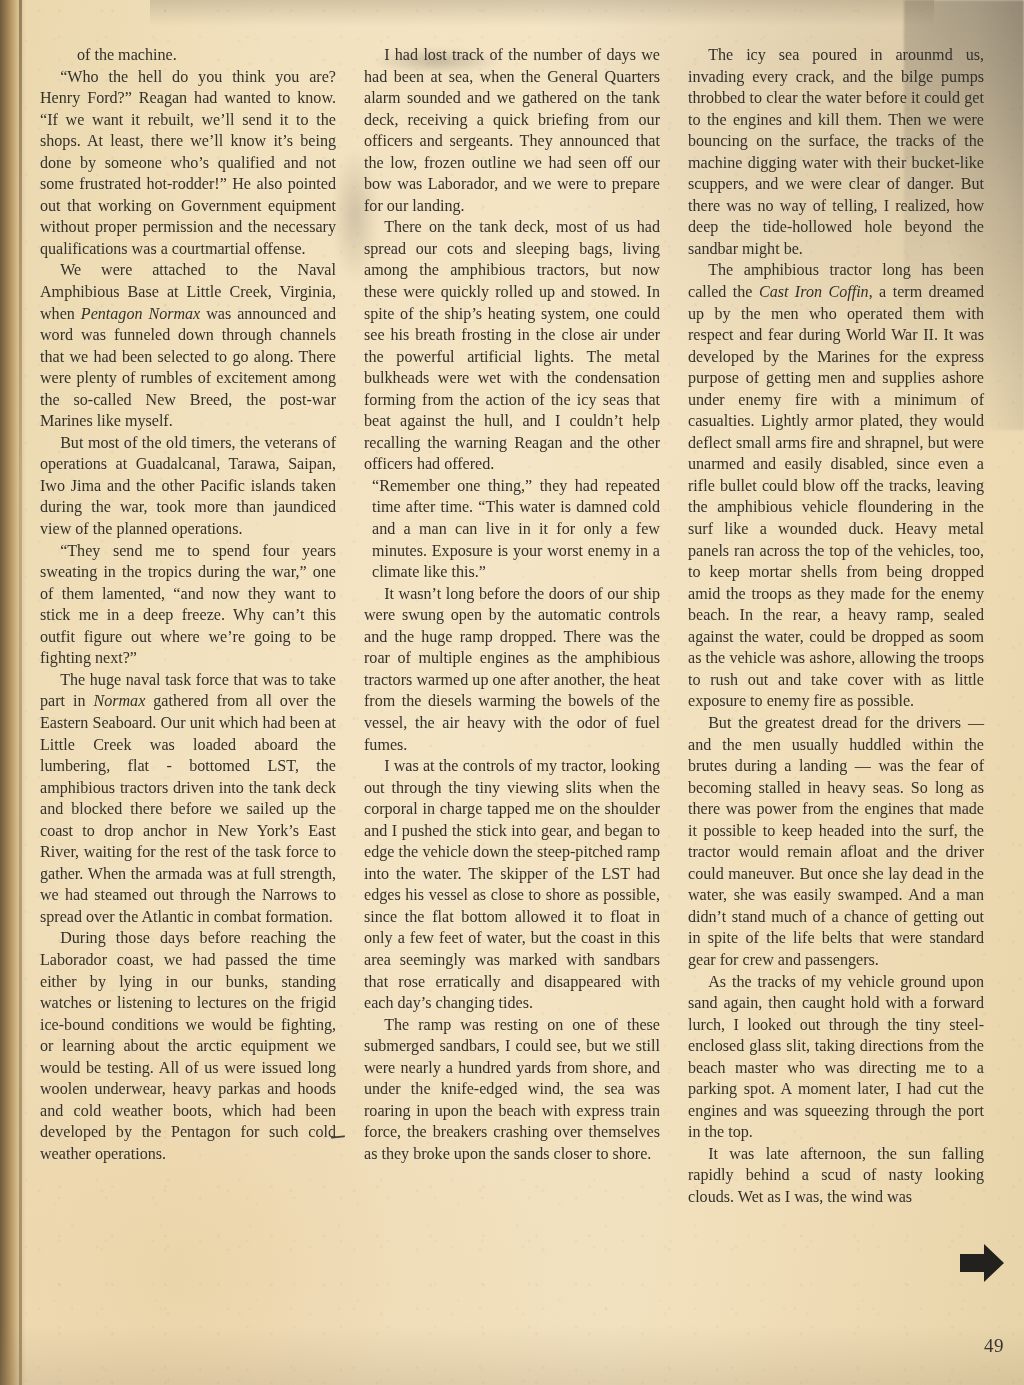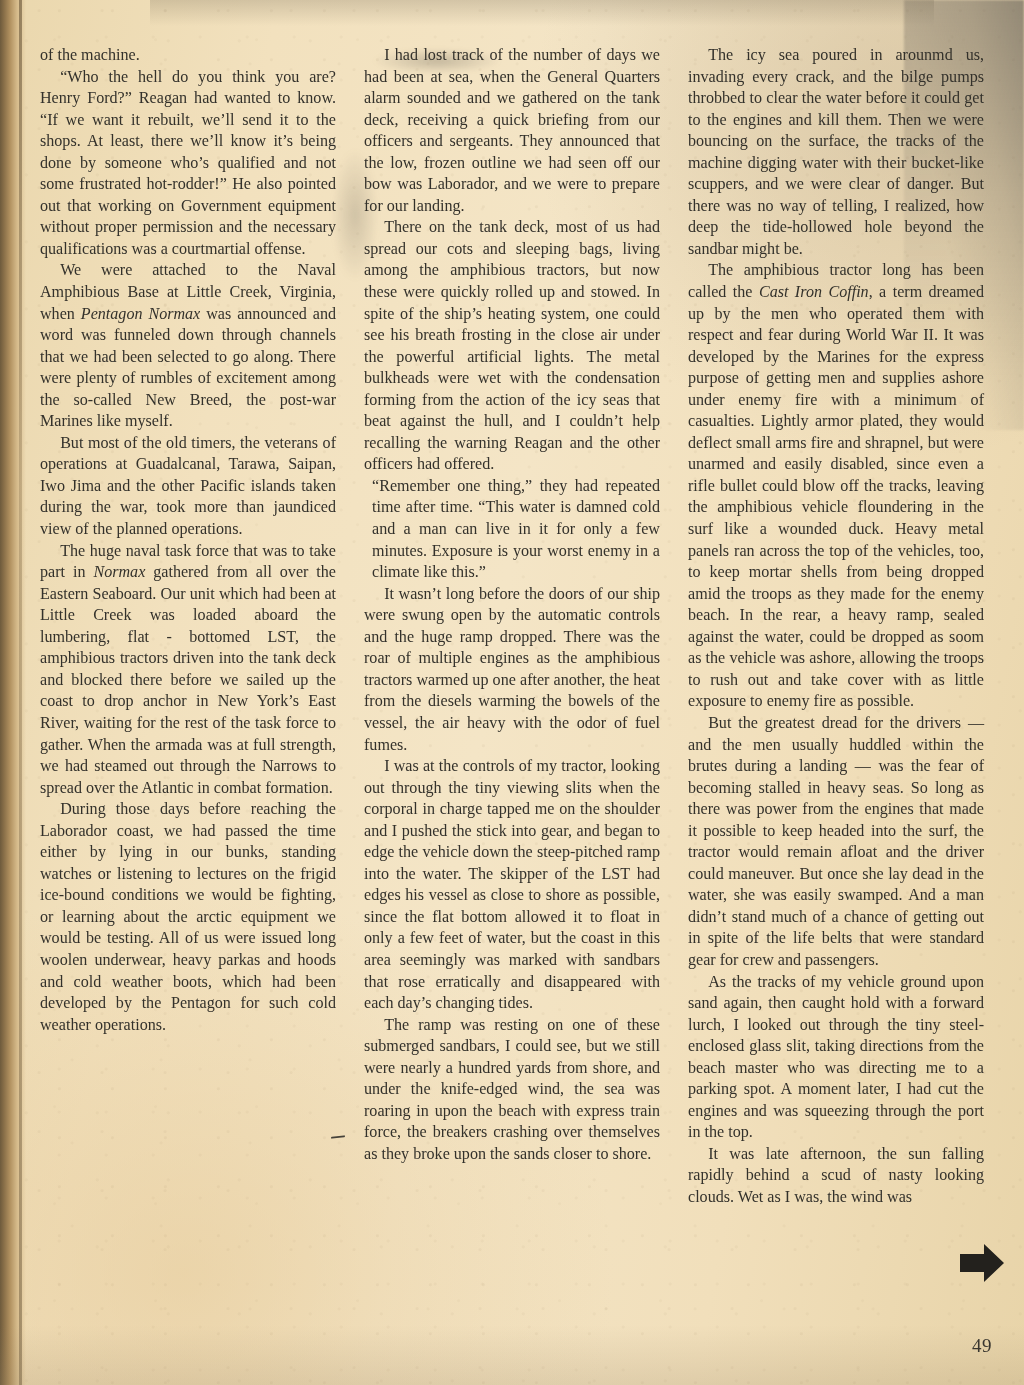--- a/index.html
+++ b/index.html
@@ -106,21 +106,21 @@
     margin: 0;
     font-size: 16.1px;
     line-height: 21.55px;
     text-align: justify;
     text-justify: inter-word;
     hyphens: none;
     text-indent: 1.25em;
     color: #33312b;
   }
   p.noindent { text-indent: 0; margin-left: 8px; }
-  p.cont { text-indent: 0; }
+  p.cont { text-indent: 0; margin-left: 37px; }
   i { font-style: italic; }
 
   
   .pen-dash {
     position: absolute;
     left: 331px;
     top: 1136px;
     width: 14px;
     height: 2px;
     background: #46423a;
@@ -131,21 +131,21 @@
 
   .arrow {
     position: absolute;
     right: 18px;
     bottom: 100px;
     width: 48px;
     height: 44px;
   }
   .page-number {
     position: absolute;
-    right: 32px;
+    right: 20px;
     bottom: 28px;
     font-size: 19px;
     color: #39362f;
     letter-spacing: .5px;
     text-align: center;
   }
 </style>
 </head>
 <body>
 
@@ -159,20 +159,21 @@
   <div class="stain-bottom"></div>
   <div class="smudge-a"></div>
   <div class="smudge-b"></div>
 
   <div class="columns">
     <div class="col" id="col1">
         <p class="cont">of the machine.</p>
         <p>“Who the hell do you think you are? Henry Ford?” Reagan had wanted to know. “If we want it rebuilt, we’ll send it to the shops. At least, there we’ll know it’s being done by someone who’s qualified and not some frustrated hot-rodder!” He also pointed out that working on Government equipment without proper permission and the necessary qualifications was a courtmartial offense.</p>
         <p>We were attached to the Naval Amphibious Base at Little Creek, Virginia, when <i>Pentagon Normax</i> was announced and word was funneled down through channels that we had been selected to go along. There were plenty of rumbles of excitement among the so-called New Breed, the post-war Marines like myself.</p>
         <p>But most of the old timers, the veterans of operations at Guadalcanal, Tarawa, Saipan, Iwo Jima and the other Pacific islands taken during the war, took more than jaundiced view of the planned operations.</p>
+        <p>“They send me to spend four years sweating in the tropics during the war,” one of them lamented, “and now they want to stick me in a deep freeze. Why can’t this outfit figure out where we’re going to be fighting next?”</p>
         <p>The huge naval task force that was to take part in <i>Normax</i> gathered from all over the Eastern Seaboard. Our unit which had been at Little Creek was loaded aboard the lumbering, flat - bottomed LST, the amphibious tractors driven into the tank deck and blocked there before we sailed up the coast to drop anchor in New York’s East River, waiting for the rest of the task force to gather. When the armada was at full strength, we had steamed out through the Narrows to spread over the Atlantic in combat formation.</p>
         <p>During those days before reaching the Laborador coast, we had passed the time either by lying in our bunks, standing watches or listening to lectures on the frigid ice-bound conditions we would be fighting, or learning about the arctic equipment we would be testing. All of us were issued long woolen underwear, heavy parkas and hoods and cold weather boots, which had been developed by the Pentagon for such cold weather operations.</p>
       </div>
     <div class="col" id="col2">
         <p>I had lost track of the number of days we had been at sea, when the General Quarters alarm sounded and we gathered on the tank deck, receiving a quick briefing from our officers and sergeants. They announced that the low, frozen outline we had seen off our bow was Laborador, and we were to prepare for our landing.</p>
         <p>There on the tank deck, most of us had spread our cots and sleeping bags, living among the amphibious tractors, but now these were quickly rolled up and stowed. In spite of the ship’s heating system, one could see his breath frosting in the close air under the powerful artificial lights. The metal bulkheads were wet with the condensation forming from the action of the icy seas that beat against the hull, and I couldn’t help recalling the warning Reagan and the other officers had offered.</p>
         <p class="noindent">“Remember one thing,” they had repeated time after time. “This water is damned cold and a man can live in it for only a few minutes. Exposure is your worst enemy in a climate like this.”</p>
         <p>It wasn’t long before the doors of our ship were swung open by the automatic controls and the huge ramp dropped. There was the roar of multiple engines as the amphibious tractors warmed up one after another, the heat from the diesels warming the bowels of the vessel, the air heavy with the odor of fuel fumes.</p>
         <p>I was at the controls of my tractor, looking out through the tiny viewing slits when the corporal in charge tapped me on the shoulder and I pushed the stick into gear, and began to edge the vehicle down the steep-pitched ramp into the water. The skipper of the LST had edges his vessel as close to shore as possible, since the flat bottom allowed it to float in only a few feet of water, but the coast in this area seemingly was marked with sandbars that rose erratically and disappeared with each day’s changing tides.</p>
         <p>The ramp was resting on one of these submerged sandbars, I could see, but we still were nearly a hundred yards from shore, and under the knife-edged wind, the sea was roaring in upon the beach with express train force, the breakers crashing over themselves as they broke upon the sands closer to shore.</p>

